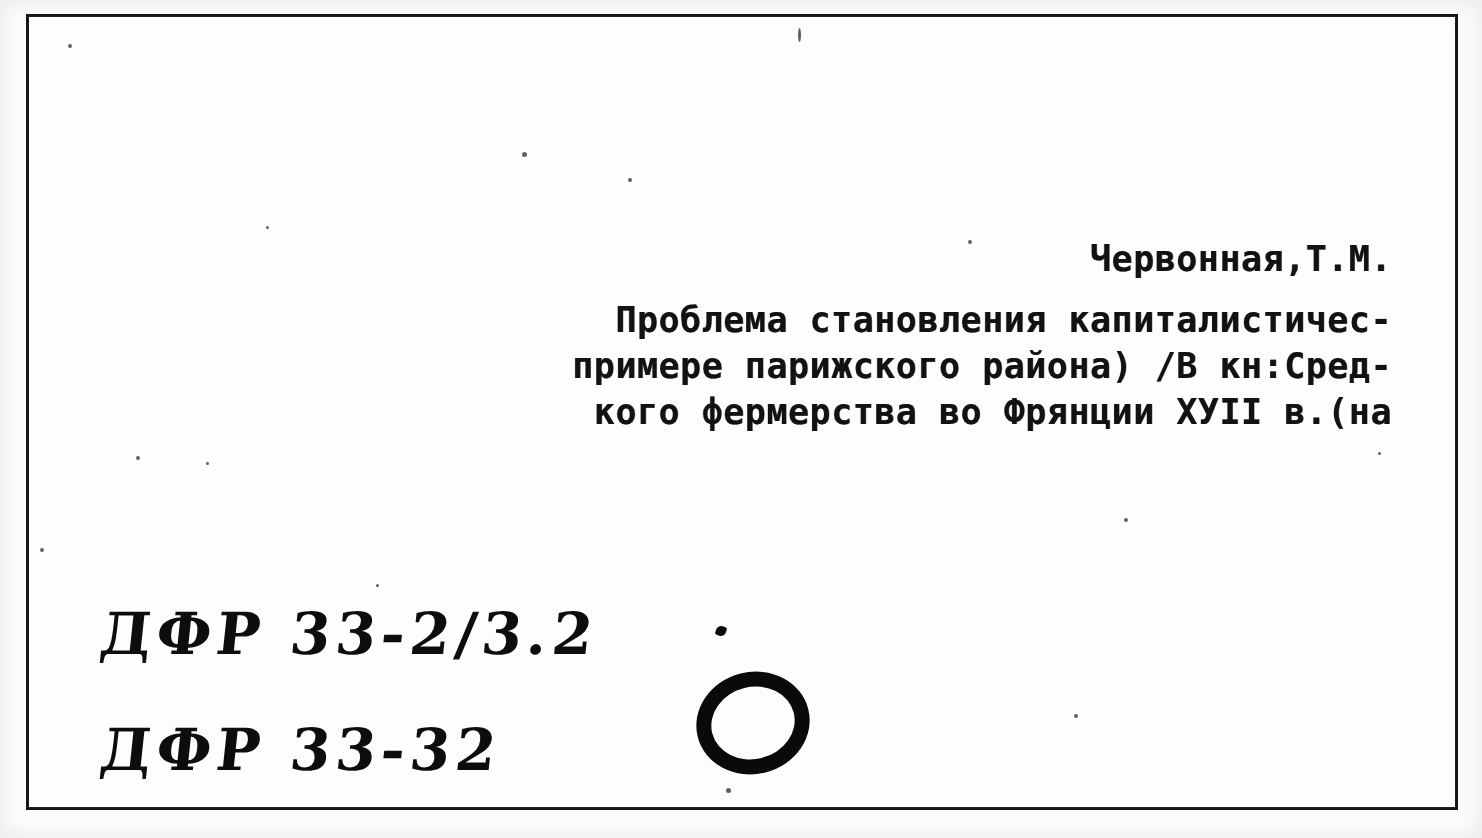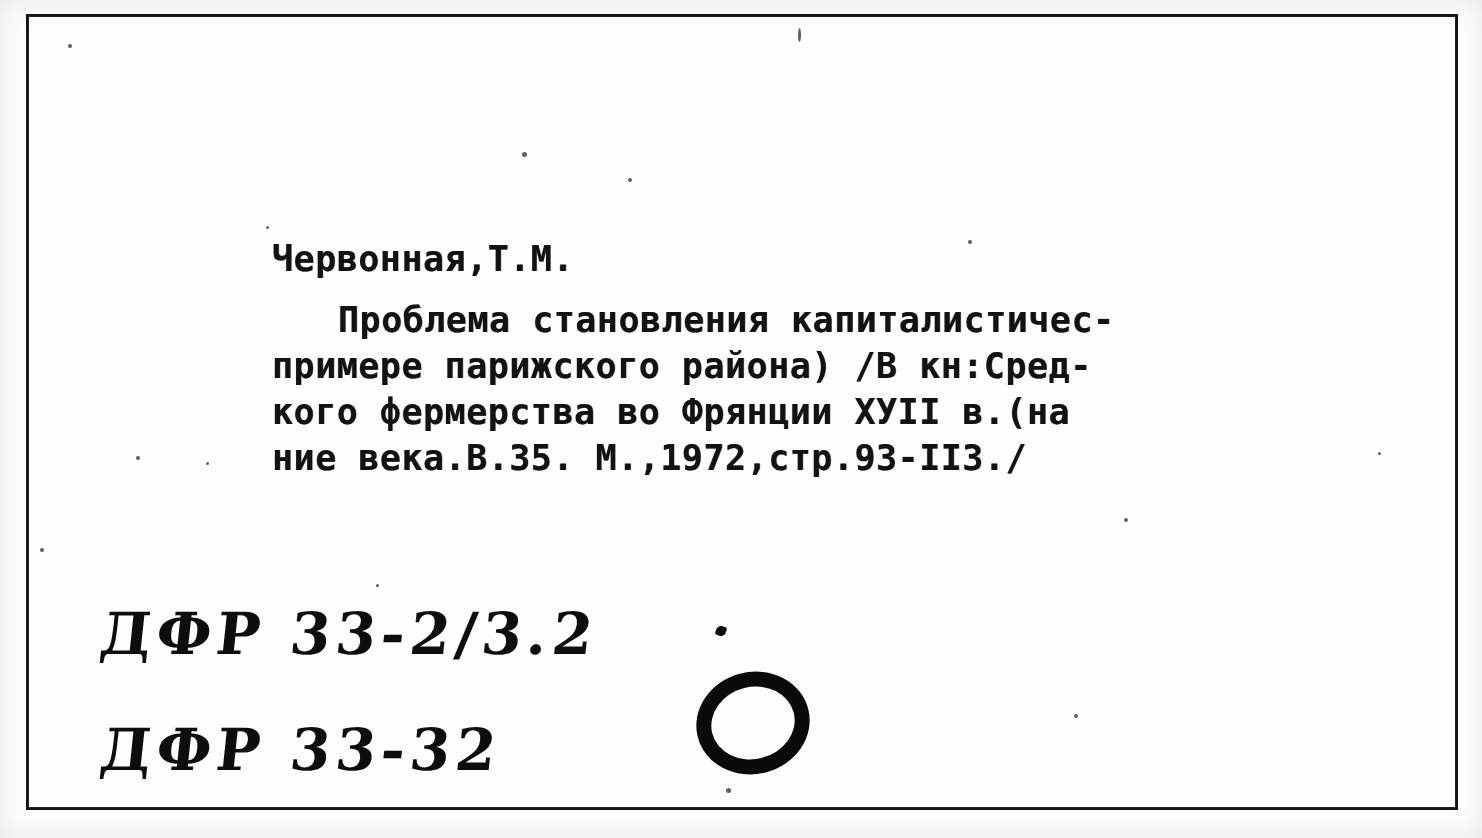--- a/index.html
+++ b/index.html
@@ -44,20 +44,21 @@
 
   
   .typed-block {
     position: absolute;
     left: 272px;
     top: 236px;
     width: 1120px;
     font-family: "DejaVu Sans Mono", "Liberation Mono", monospace;
     color: #121212;
     letter-spacing: 0.5px;
+    text-align: right;
   }
   .typed-line {
     font-size: 35px;
     line-height: 46px;
     white-space: pre;
     font-weight: 700;
     text-shadow: 0.5px 0 0 rgba(0,0,0,0.45), -0.4px 0.4px 0 rgba(0,0,0,0.25);
   }
   .typed-author {
     font-size: 35px;
@@ -137,21 +138,20 @@
 <div id="card">
 
   <div class="card-border"></div>
 
   <div class="typed-block">
     <div class="typed-author">Червонная,Т.М.</div>
     <div class="typed-body">
       <div class="typed-line">Проблема становления капиталистичес-</div>
       <div class="typed-line">примере парижского района) /В кн:Сред-</div>
       <div class="typed-line">кого фермерства во Фрянции ХУII в.(на</div>
-      <div class="typed-line">ние века.В.35. М.,1972,стр.93-II3./</div>
     </div>
   </div>
 
   <div class="handwriting" id="hw-line-1">ДФР 33-2/3.2</div>
 
   <div class="handwriting" id="hw-line-2">ДФР 33-32</div>
 
   <div class="ink-ring"></div>
   <div class="ink-tick"></div>
 

